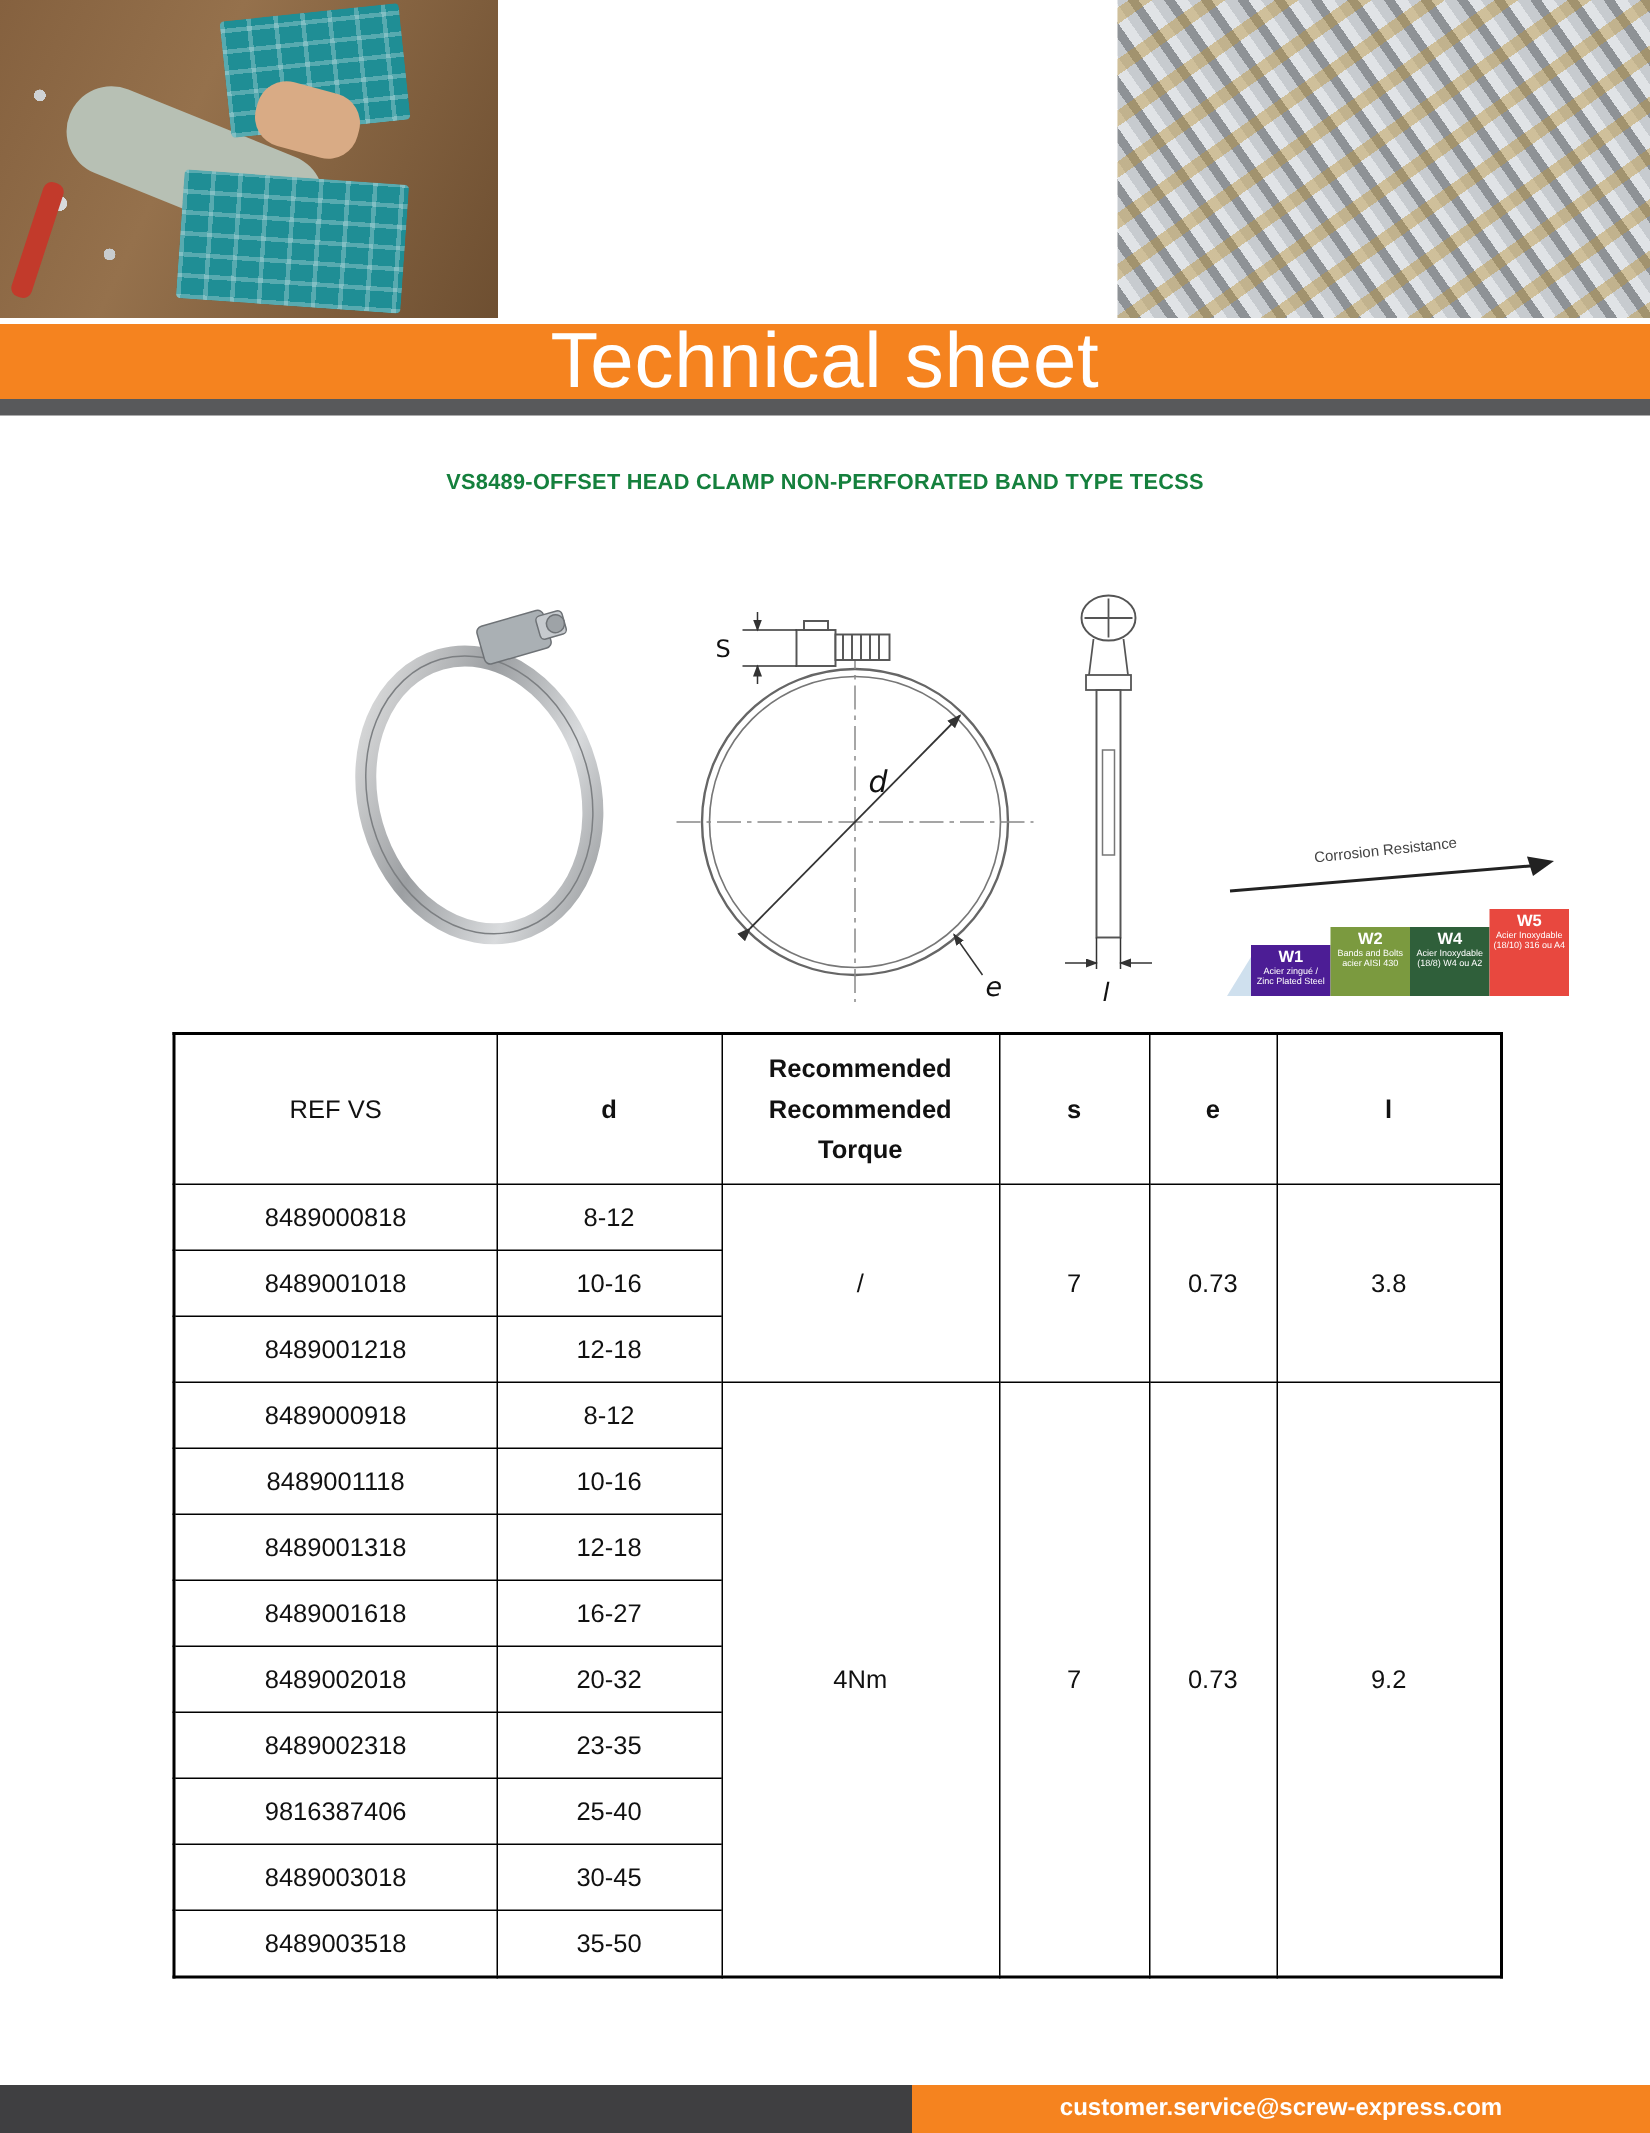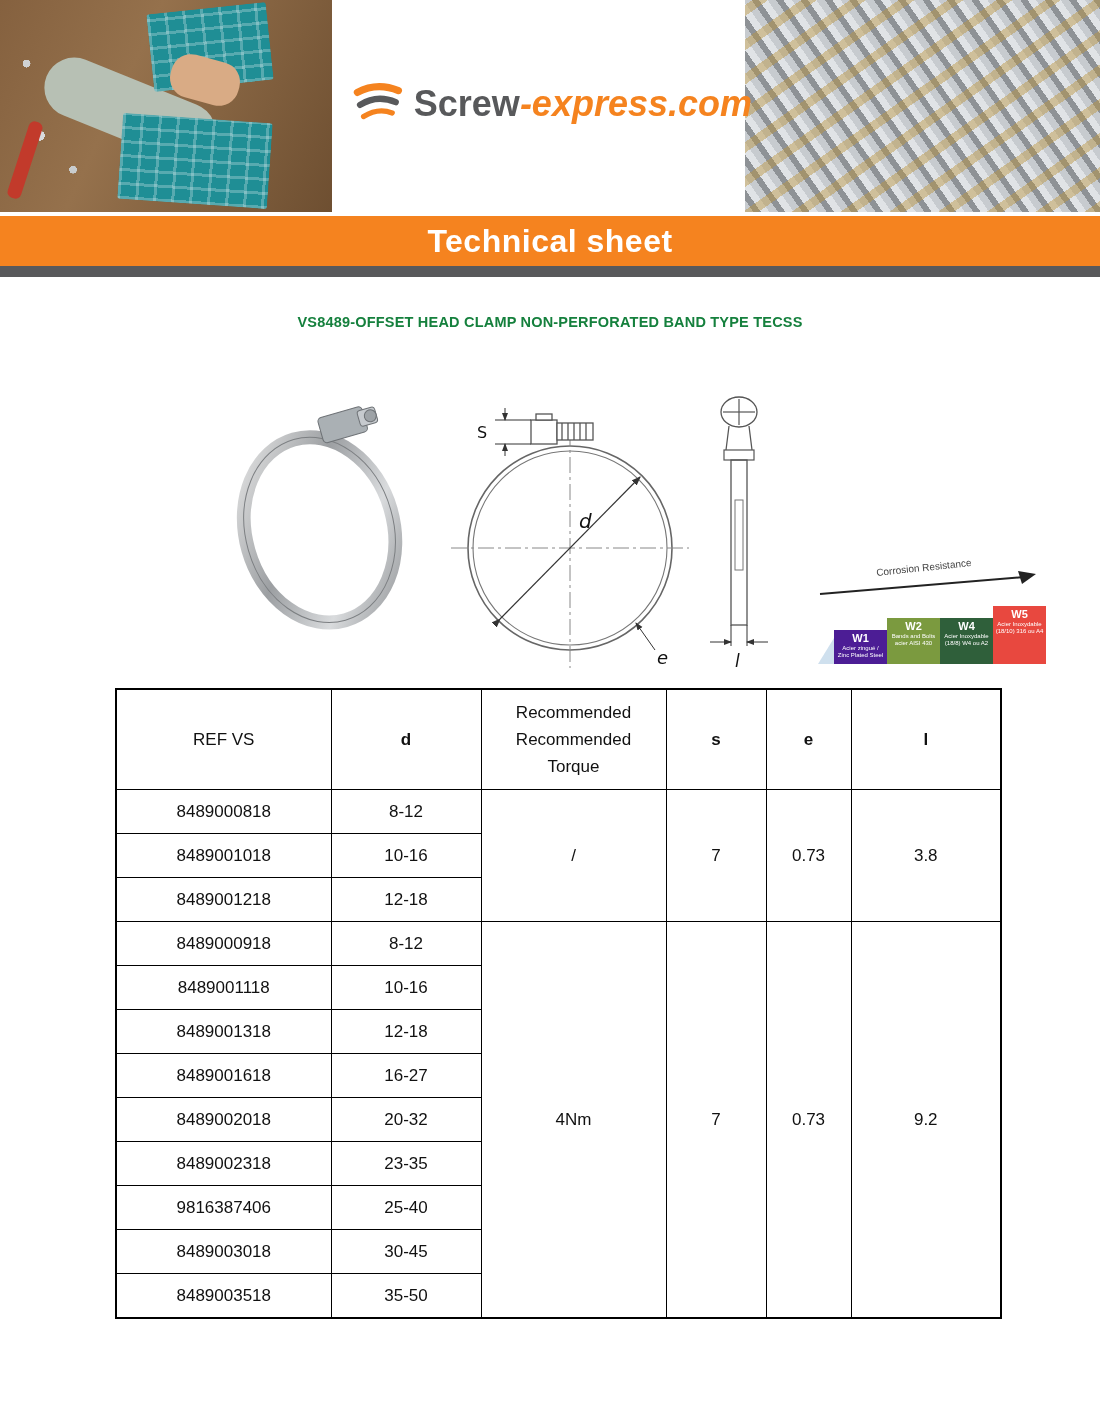--- a/index.html
+++ b/index.html
@@ -35,21 +35,21 @@
   
   .logo{position:absolute;left:352px;top:66px;width:400px;height:76px;
         display:flex;align-items:center;justify-content:center;gap:10px;}
   .logo-text{font-size:36px;font-weight:bold;white-space:nowrap;}
   .logo-brand{color:#58595b;}
   .logo-suffix{color:#f5831f;font-style:italic;}
 
   
   .banner{position:absolute;left:0;top:216px;width:1100px;height:50px;background:#f5831f;
           display:flex;align-items:center;justify-content:center;}
-  .banner h1{margin:0;color:#fff;font-size:32px;font-weight:bold;letter-spacing:.5px;}
+  .banner h1{margin:0;color:#fff;font-size:52px;font-weight:normal;letter-spacing:.5px;}
   .gray-bar{position:absolute;left:0;top:266px;width:1100px;height:11px;background:#58595b;}
 
   
   .title1{position:absolute;left:0;top:314px;width:1100px;text-align:center;
           color:#15803d;font-weight:bold;font-size:14.5px;letter-spacing:.2px;}
   .title2{position:absolute;left:0;top:340px;width:1100px;text-align:center;
           color:#ec7b1c;font-weight:bold;font-size:17px;}
 
   
   .draw{position:absolute;}
@@ -74,21 +74,21 @@
 
   
   .spec-table-wrap{position:absolute;left:115px;top:688px;}
   table.spec{border-collapse:collapse;table-layout:fixed;width:885px;border:2px solid #000;}
   table.spec th, table.spec td{border:1.5px solid #000;text-align:center;vertical-align:middle;
         font-size:17px;color:#111;background:#fff;}
   table.spec thead th{height:97px;}
   table.spec tbody td{height:41px;}
   .th-ref{font-weight:normal;font-size:17px;}
   .th-dim{font-weight:bold;font-size:19px;}
-  .th-torque{font-weight:normal;font-size:15px;line-height:1.6;}
+  .th-torque{font-weight:bold;font-size:15px;line-height:1.6;}
   .col-ref{width:215px;}.col-d{width:150px;}.col-t{width:185px;}
   .col-s{width:100px;}.col-e{width:85px;}.col-l{width:150px;}
 
   
   .footer{position:absolute;left:0;top:1390px;width:1100px;height:32px;background:#3f3f41;}
   .footer-orange{position:absolute;right:0;top:0;width:492px;height:32px;background:#f5831f;
                  display:flex;align-items:center;justify-content:center;}
   .footer-email{color:#fff;font-weight:bold;font-size:16px;}
 </style>
 </head>
@@ -98,30 +98,20 @@
 
   <div class="photo photo-left">
     <div class="ph-arm"></div>
     <div class="ph-box t1"></div>
     <div class="ph-box t2"></div>
     <div class="ph-hand"></div>
     <div class="ph-tool"></div>
   </div>
   <div class="photo photo-right"></div>
 
-  <div class="logo">
-    <svg width="56" height="52" viewBox="0 0 58 52">
-      <g fill="none" stroke="#f5831f" stroke-linecap="round">
-        <path d="M6,13 Q28,1 52,11" stroke-width="8"></path>
-        <path d="M9,27 Q28,15 49,24" stroke-width="7" stroke="#58595b"></path>
-        <path d="M13,40 Q29,30 45,36" stroke-width="6"></path>
-      </g>
-    </svg>
-    <span class="logo-text"><span class="logo-brand">Screw</span><span class="logo-suffix">-express.com</span></span>
-  </div>
 
   <div class="banner">
     <h1>Technical sheet</h1>
   </div>
   <div class="gray-bar"></div>
 
   <div class="title1">VS8489-OFFSET HEAD CLAMP NON-PERFORATED BAND TYPE TECSS</div>
 
   <svg class="draw clamp-svg" width="195" height="258" viewBox="0 0 195 258">
     <defs>
@@ -300,14 +290,19 @@
           <td>30-45</td>
         </tr>
         <tr>
           <td>8489003518</td>
           <td>35-50</td>
         </tr>
       </tbody>
     </table>
   </div>
 
+  <div class="footer">
+    <div class="footer-orange">
+      <span class="footer-email">customer.service@screw-express.com</span>
+    </div>
+  </div>
 
 </div>
 
 </body></html>

